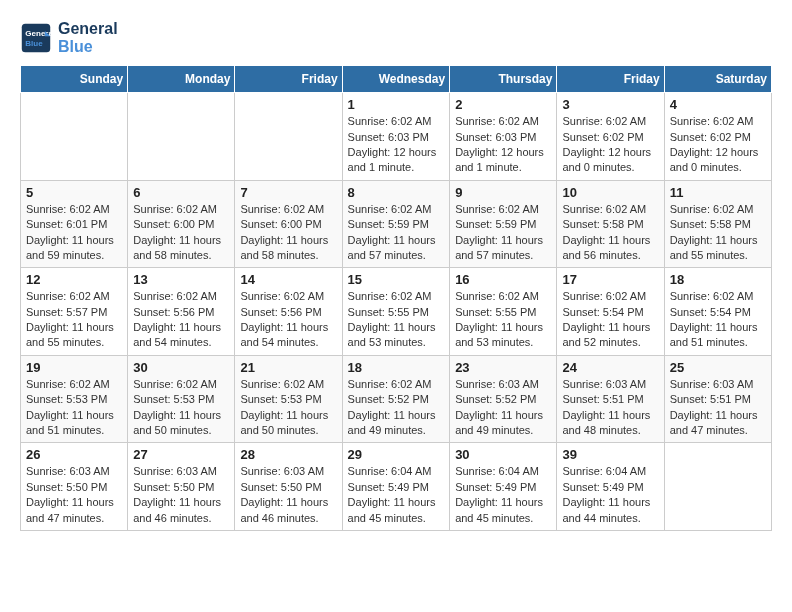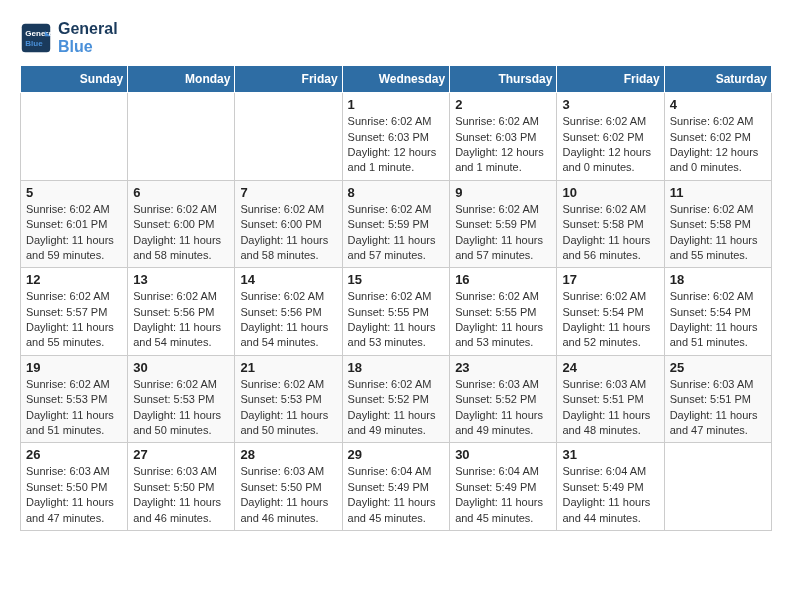--- a/index.html
+++ b/index.html
@@ -336,21 +336,21 @@
 and 45 minutes.</div>
         </td>
         <td>
           <span class="day-num">30</span>
           <div class="day-info" style="white-space: pre-line;">Sunrise: 6:04 AM
 Sunset: 5:49 PM
 Daylight: 11 hours
 and 45 minutes.</div>
         </td>
         <td>
-          <span class="day-num">31</span>
+          <span class="day-num">39</span>
           <div class="day-info" style="white-space: pre-line;">Sunrise: 6:04 AM
 Sunset: 5:49 PM
 Daylight: 11 hours
 and 44 minutes.</div>
         </td>
         <td class="empty-cell"></td>
       </tr>
     </tbody>
 </table>
 

